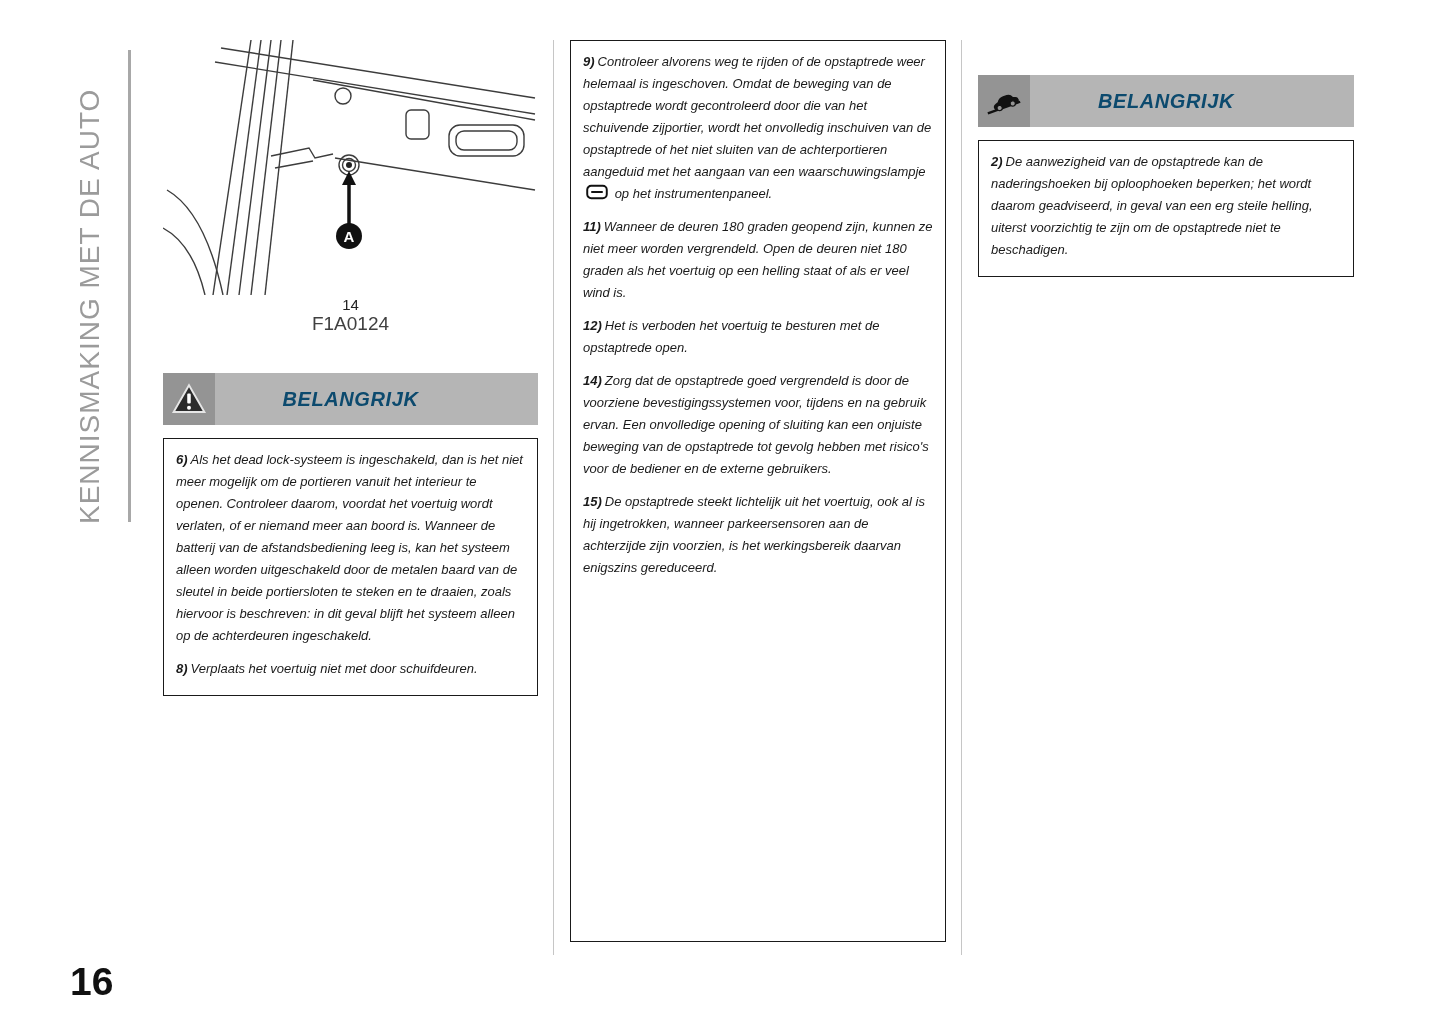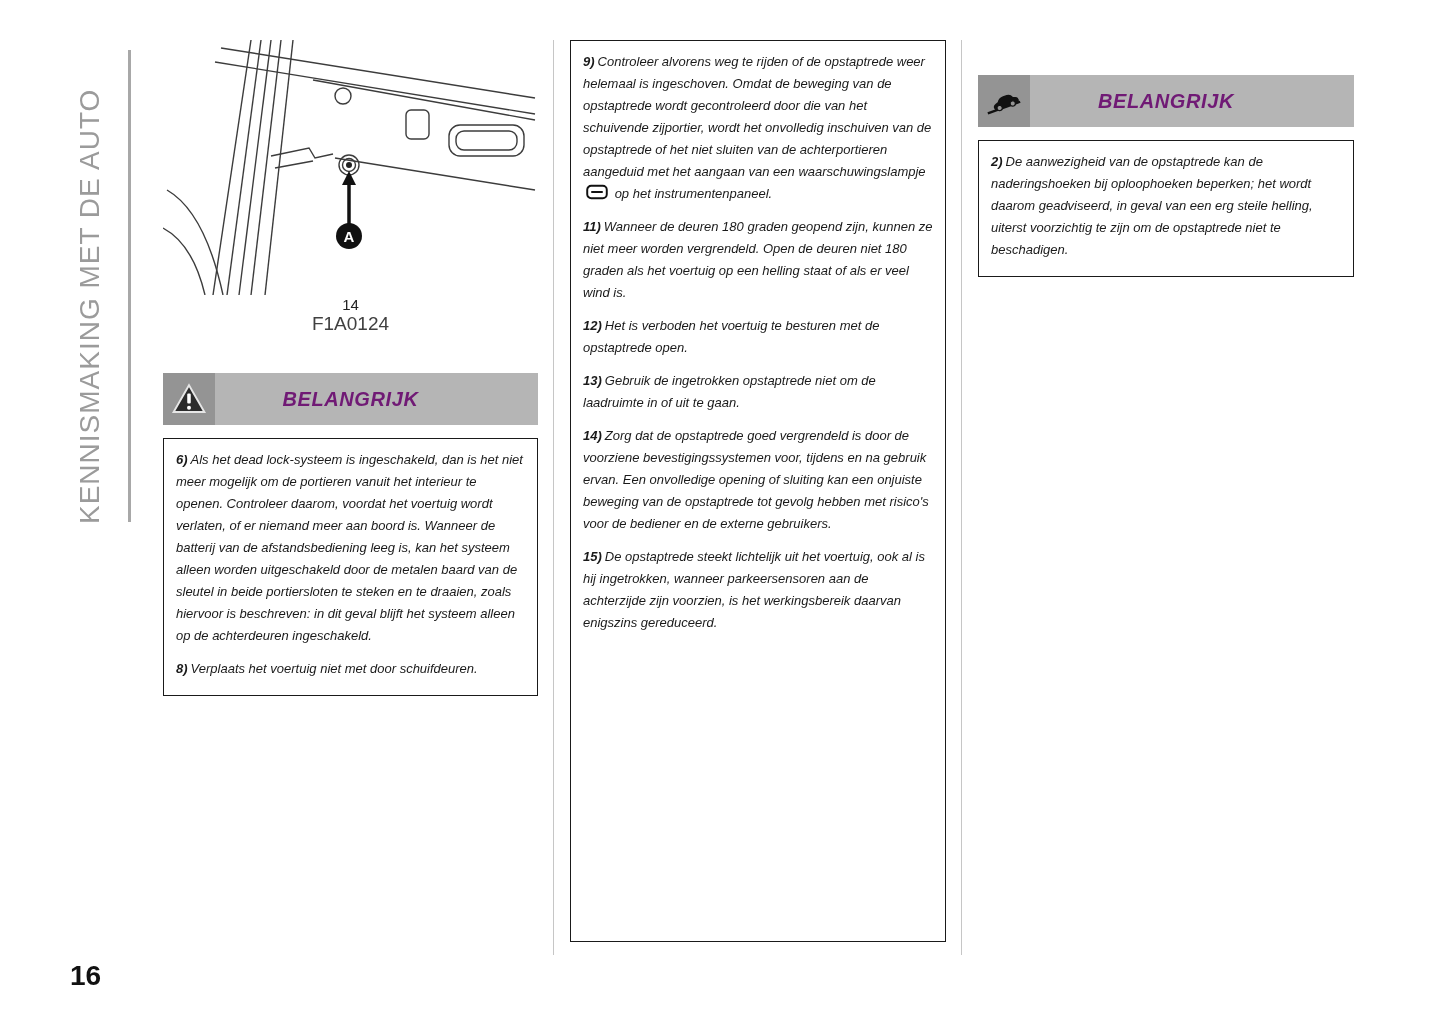--- a/index.html
+++ b/index.html
@@ -7,21 +7,21 @@
     width:1445px;height:1020px;background:#ffffff;position:relative;overflow:hidden;
     font-family:"Liberation Sans",sans-serif;color:#1a1a1a;
   }
   
   .sidebar-title{
     position:absolute;left:74px;top:52px;height:472px;width:46px;
     writing-mode:vertical-rl;transform:rotate(180deg);
     font-size:28px;color:#9b9b9b;letter-spacing:1px;white-space:nowrap;
   }
   .sidebar-rule{position:absolute;left:128px;top:50px;width:3px;height:472px;background:#a8a8a8;}
-  .page-number{position:absolute;left:70px;top:960px;font-size:28px;font-weight:bold;color:#111;}
+  .page-number{position:absolute;left:70px;top:960px;font-size:39px;font-weight:bold;color:#111;}
 
   .col{position:absolute;}
   #col1{left:163px;top:40px;width:375px;}
   #col2{left:570px;top:40px;width:376px;}
   #col3{left:978px;top:75px;width:376px;}
 
   .divider{position:absolute;top:40px;width:1px;height:915px;background:#c6c6c6;}
   #divider-1{left:553px;}
   #divider-2{left:961px;}
 
@@ -29,21 +29,21 @@
   .figure svg{display:block;}
   .figure-captions{display:flex;justify-content:space-between;align-items:center;margin-top:1px;flex-direction:column;}
   .figure-num{font-size:15px;color:#222;}
   .figure-code{font-size:19px;font-weight:normal;color:#404040;}
 
   .warnbar{position:relative;height:52px;background:#b5b5b5;display:flex;align-items:center;justify-content:center;}
   .warnbar .warnicon{
     position:absolute;left:0;top:0;width:52px;height:52px;background:#949494;
     display:flex;align-items:center;justify-content:center;
   }
-  .warntitle{color:#701a75;font-weight:bold;font-style:italic;font-size:20px;letter-spacing:.6px;}
+  .warntitle{color:#0c4a6e;font-weight:bold;font-style:italic;font-size:20px;letter-spacing:.6px;}
 
   .note-box{border:1.6px solid #1a1a1a;padding:10px 12px 4px 12px;background:#fff;}
   #col2 .note-box{min-height:886px;}
 
   .para{font-style:italic;font-size:13px;line-height:22px;margin:0 0 11px 0;color:#1a1a1a;}
   .para b{font-weight:bold;margin-right:3px;}
   .inline-icon{display:inline-block;width:24px;height:16px;vertical-align:-2px;margin:0 2px;}
 
   .mt-warn{margin-top:38px;}
   .mt-box{margin-top:13px;}
@@ -139,23 +139,20 @@
       </svg>
       <span>op het instrumentenpaneel.</span>
     </p>
     <p class="para">
       <b>11)</b><span>Wanneer de deuren 180 graden geopend zijn, kunnen ze niet meer worden vergrendeld. Open de deuren niet 180 graden als het voertuig op een helling staat of als er veel wind is.</span>
     </p>
     <p class="para">
       <b>12)</b><span>Het is verboden het voertuig te besturen met de opstaptrede open.</span>
     </p>
     <p class="para">
-      <b>13)</b><span>Gebruik de ingetrokken opstaptrede niet om de laadruimte in of uit te gaan.</span>
-    </p>
-    <p class="para">
       <b>14)</b><span>Zorg dat de opstaptrede goed vergrendeld is door de voorziene bevestigingssystemen voor, tijdens en na gebruik ervan. Een onvolledige opening of sluiting kan een onjuiste beweging van de opstaptrede tot gevolg hebben met risico's voor de bediener en de externe gebruikers.</span>
     </p>
     <p class="para">
       <b>15)</b><span>De opstaptrede steekt lichtelijk uit het voertuig, ook al is hij ingetrokken, wanneer parkeersensoren aan de achterzijde zijn voorzien, is het werkingsbereik daarvan enigszins gereduceerd.</span>
     </p>
   </div>
 </div>
 
 <div class="col" id="col3">
   <div class="warnbar">

